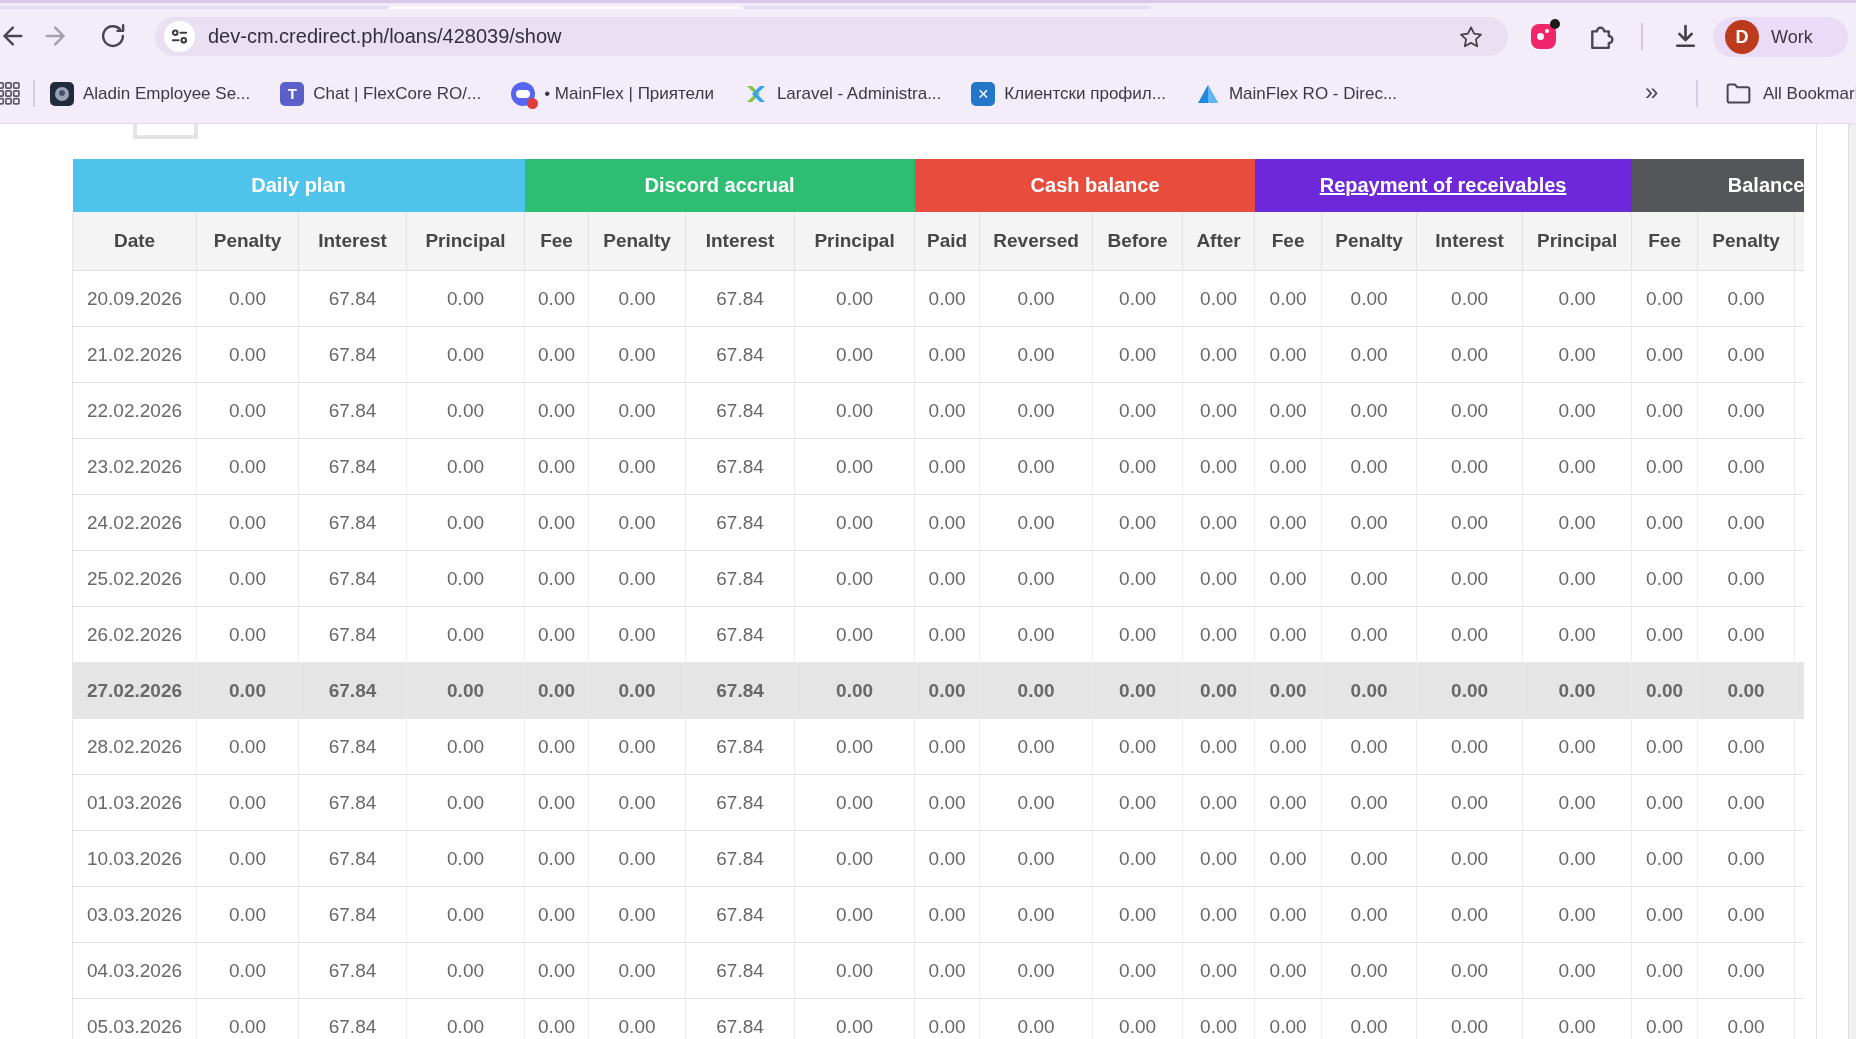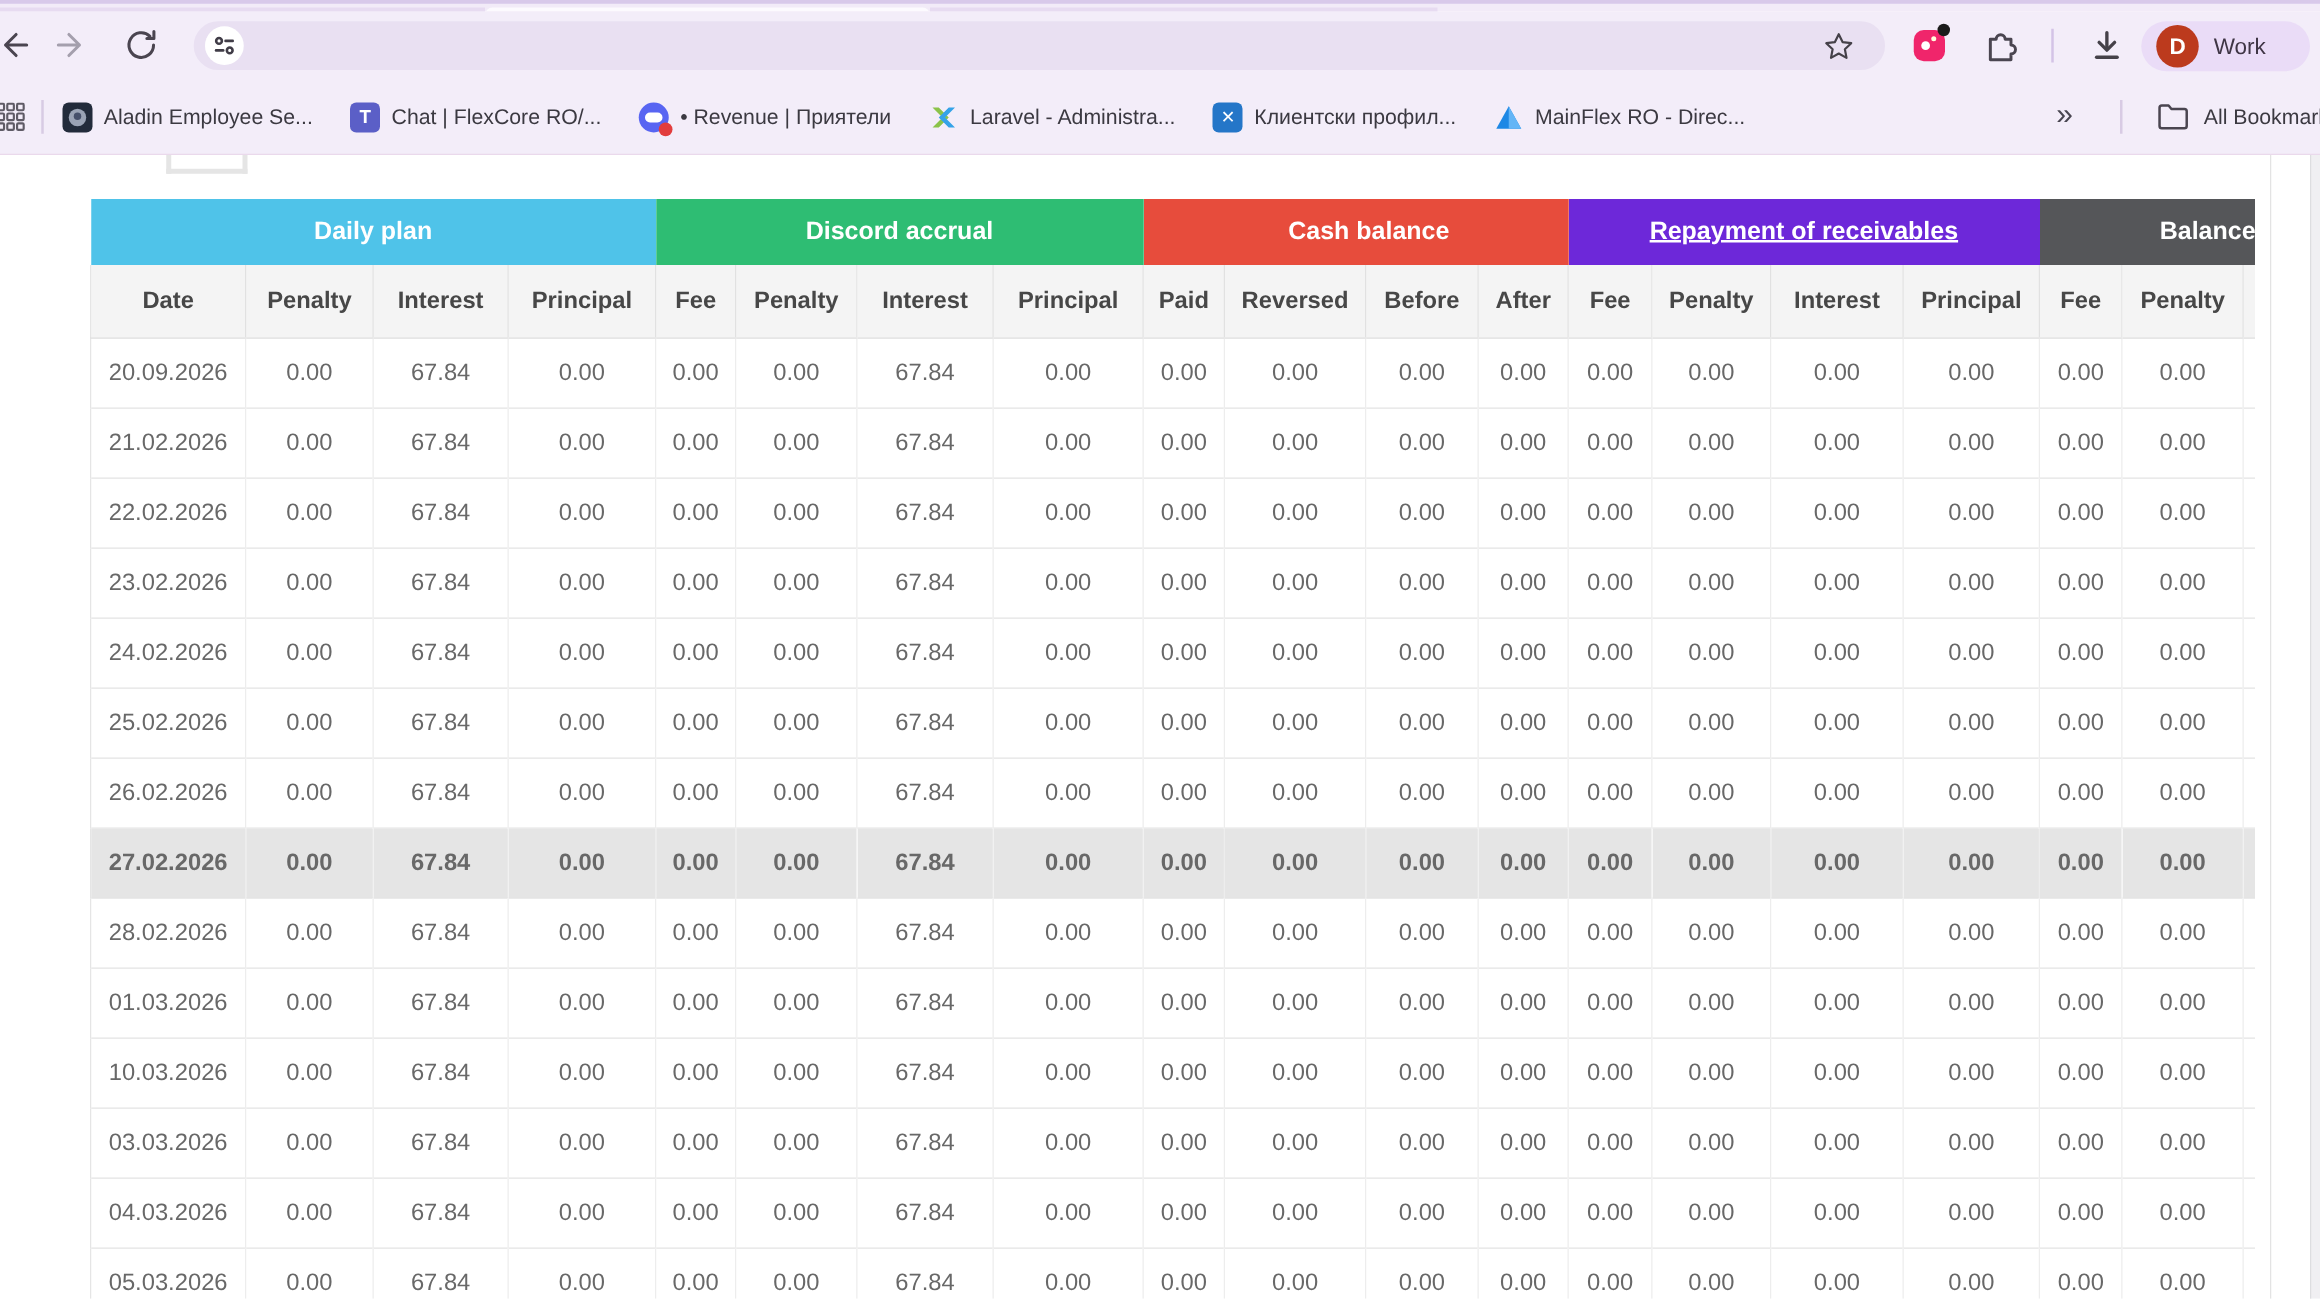--- a/index.html
+++ b/index.html
@@ -94,20 +94,21 @@
     <div class="site-circle">
       <svg width="19" height="19" viewBox="0 0 20 20">
           <g stroke="#403c47" stroke-width="2.2" stroke-linecap="round">
             <circle cx="5.5" cy="6" r="2.4" fill="none"></circle>
             <line x1="11" y1="6" x2="17" y2="6"></line>
             <line x1="3" y1="14" x2="9" y2="14"></line>
             <circle cx="14.5" cy="14" r="2.4" fill="none"></circle>
           </g>
         </svg>
     </div>
+    <div class="url">dev-cm.credirect.ph/loans/428039/show</div>
     <div class="star">
       <svg width="28" height="28" viewBox="0 0 32 32">
           <path d="M16 5l3.5 7.2 7.9 1-5.8 5.5 1.5 7.9-7.1-3.9-7.1 3.9 1.5-7.9-5.8-5.5 7.9-1z" stroke="#454149" stroke-width="2" fill="none" stroke-linejoin="round"></path>
         </svg>
     </div>
   </div>
 
   <div class="ext-pink">
       <i></i>
       <u></u>
@@ -162,21 +163,21 @@
     </div>
     <div class="bm">
       <span class="ic24 ic-teams">T</span>
       <span class="bm-label">Chat | FlexCore RO/...</span>
     </div>
     <div class="bm">
       <span class="ic24 ic-discord">
           <i></i>
           <b></b>
         </span>
-      <span class="bm-label">• Revenue | Приятели</span>
+      <span class="bm-label">• MainFlex | Приятели</span>
     </div>
     <div class="bm">
       <span class="ic24"><svg width="24" height="24" viewBox="0 0 24 24">
             <path d="M3 4 l8 8 -8 8 5 0 8-8 -8-8 z" fill="#8bc34a"></path>
             <path d="M21 4 l-8 8 8 8 -5 0 -8-8 8-8 z" fill="#35a3e8"></path>
           </svg></span>
       <span class="bm-label">Laravel - Administra...</span>
     </div>
     <div class="bm">
       <span class="ic24 ic-client">✕</span>

